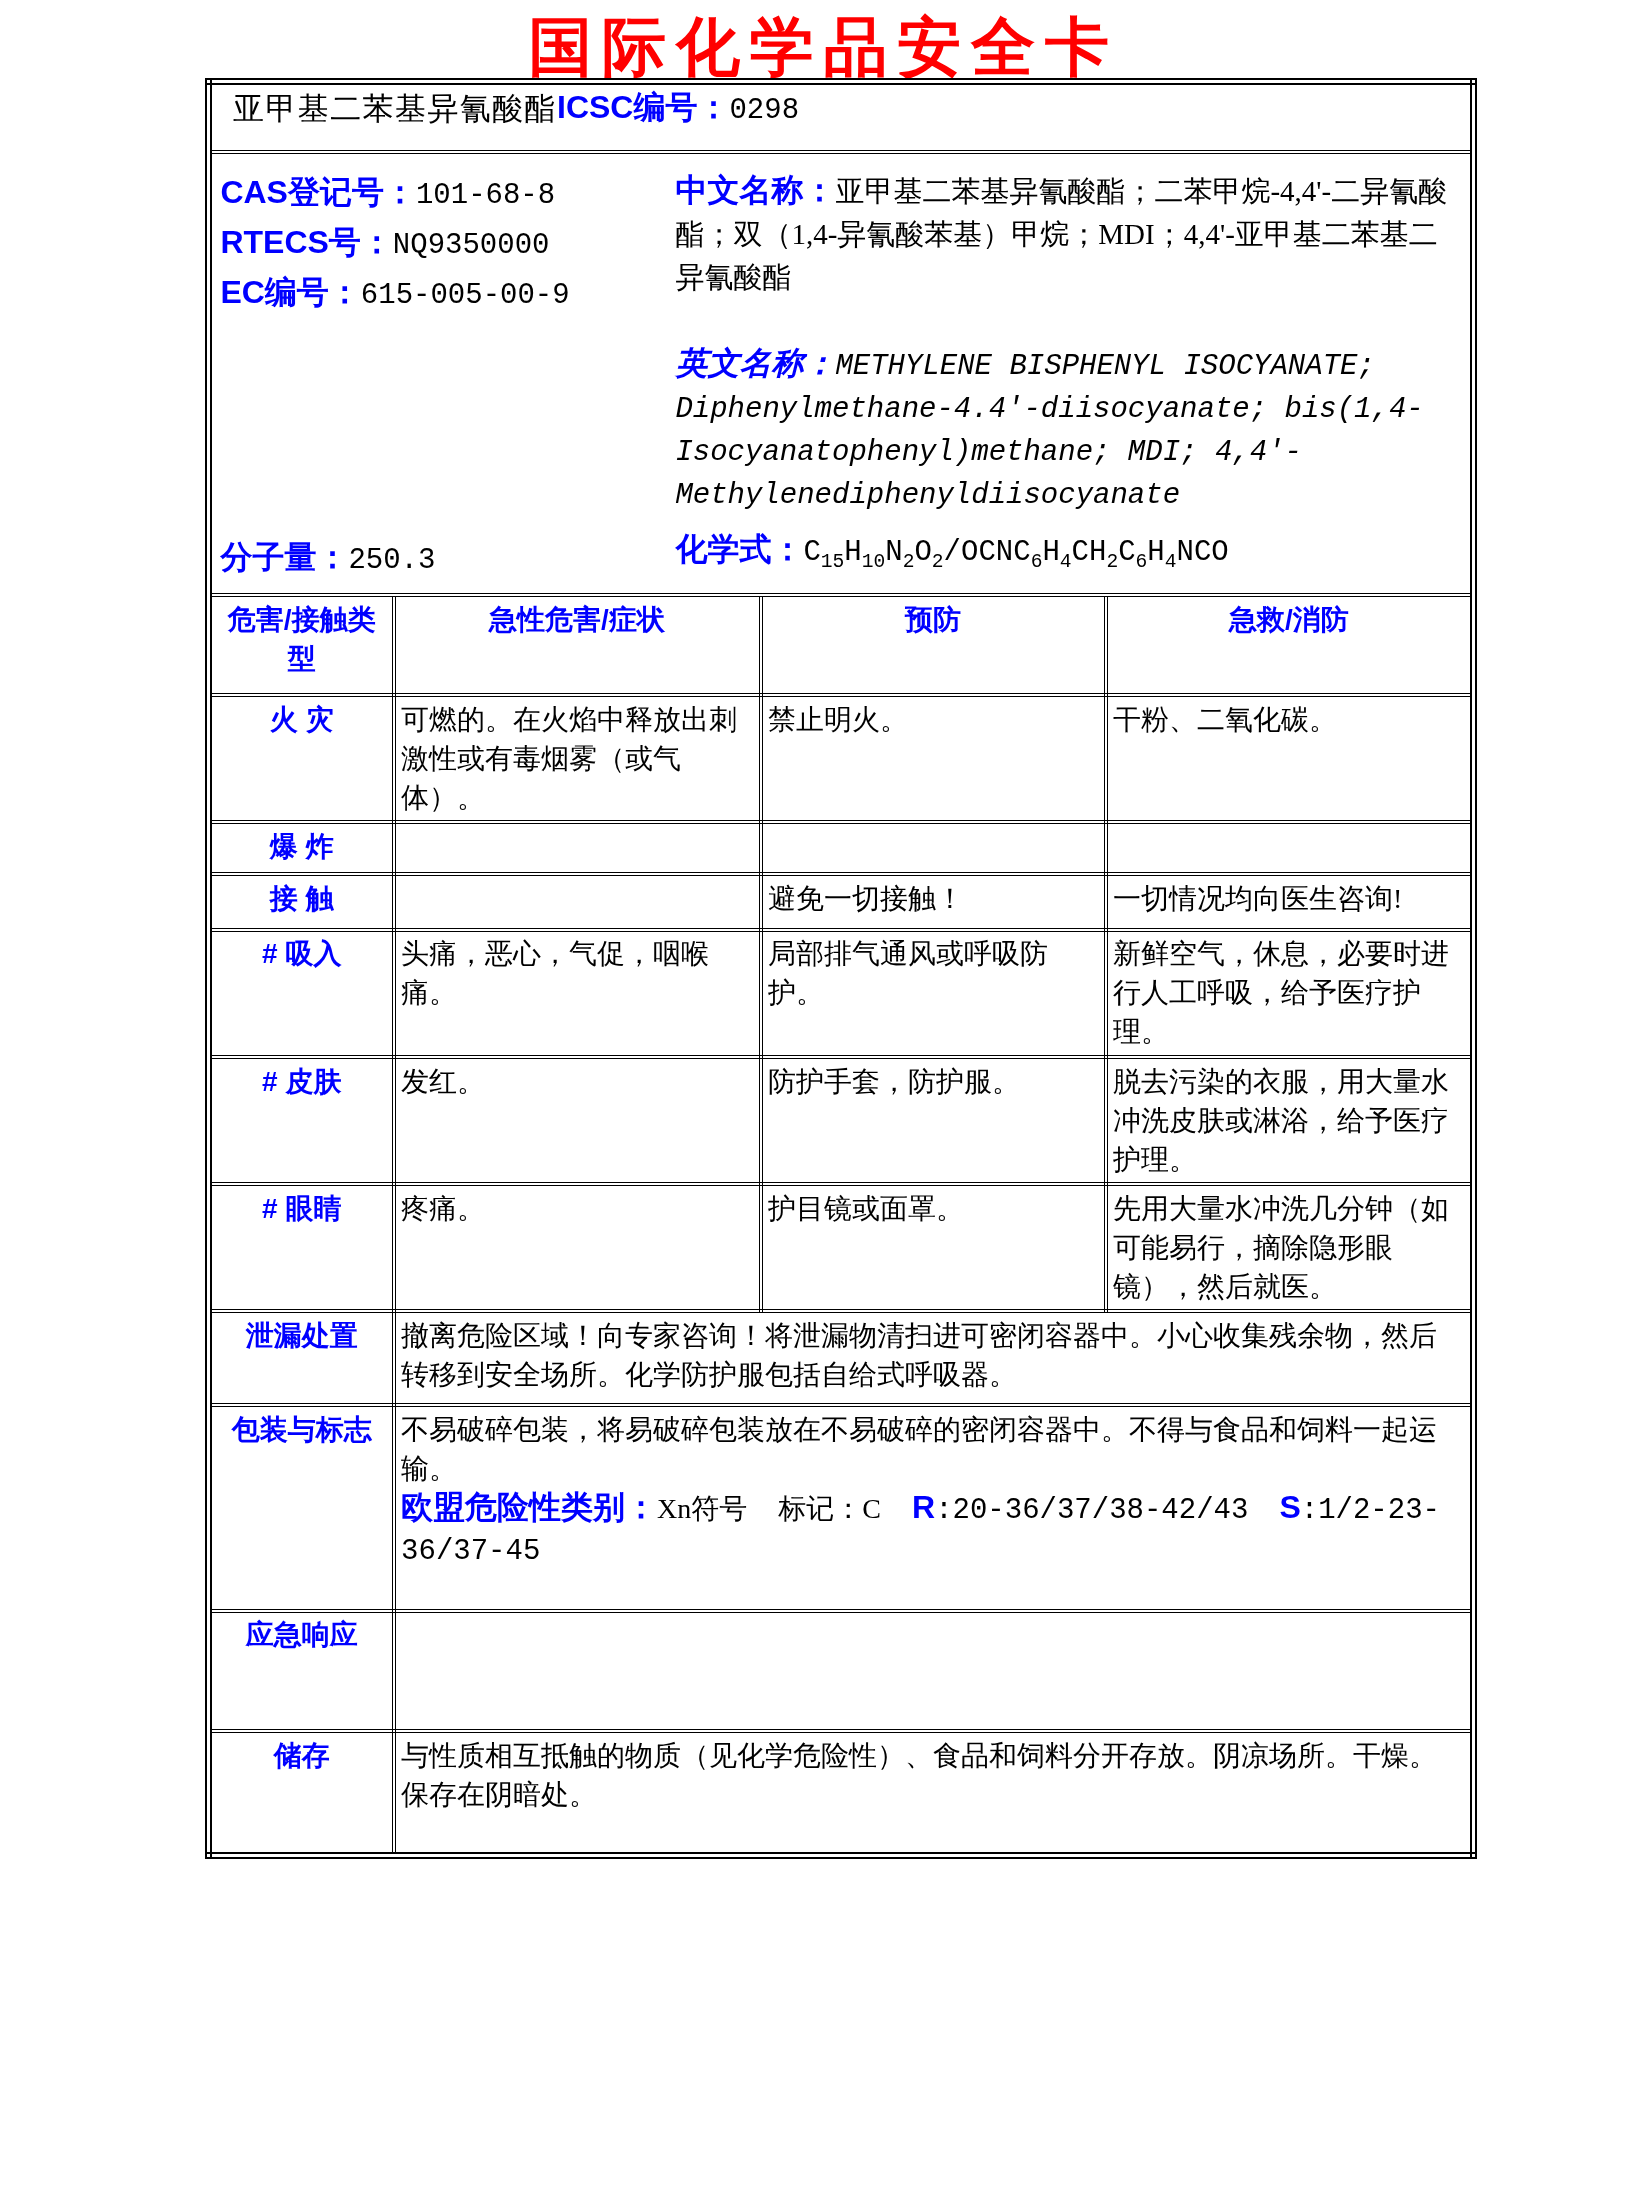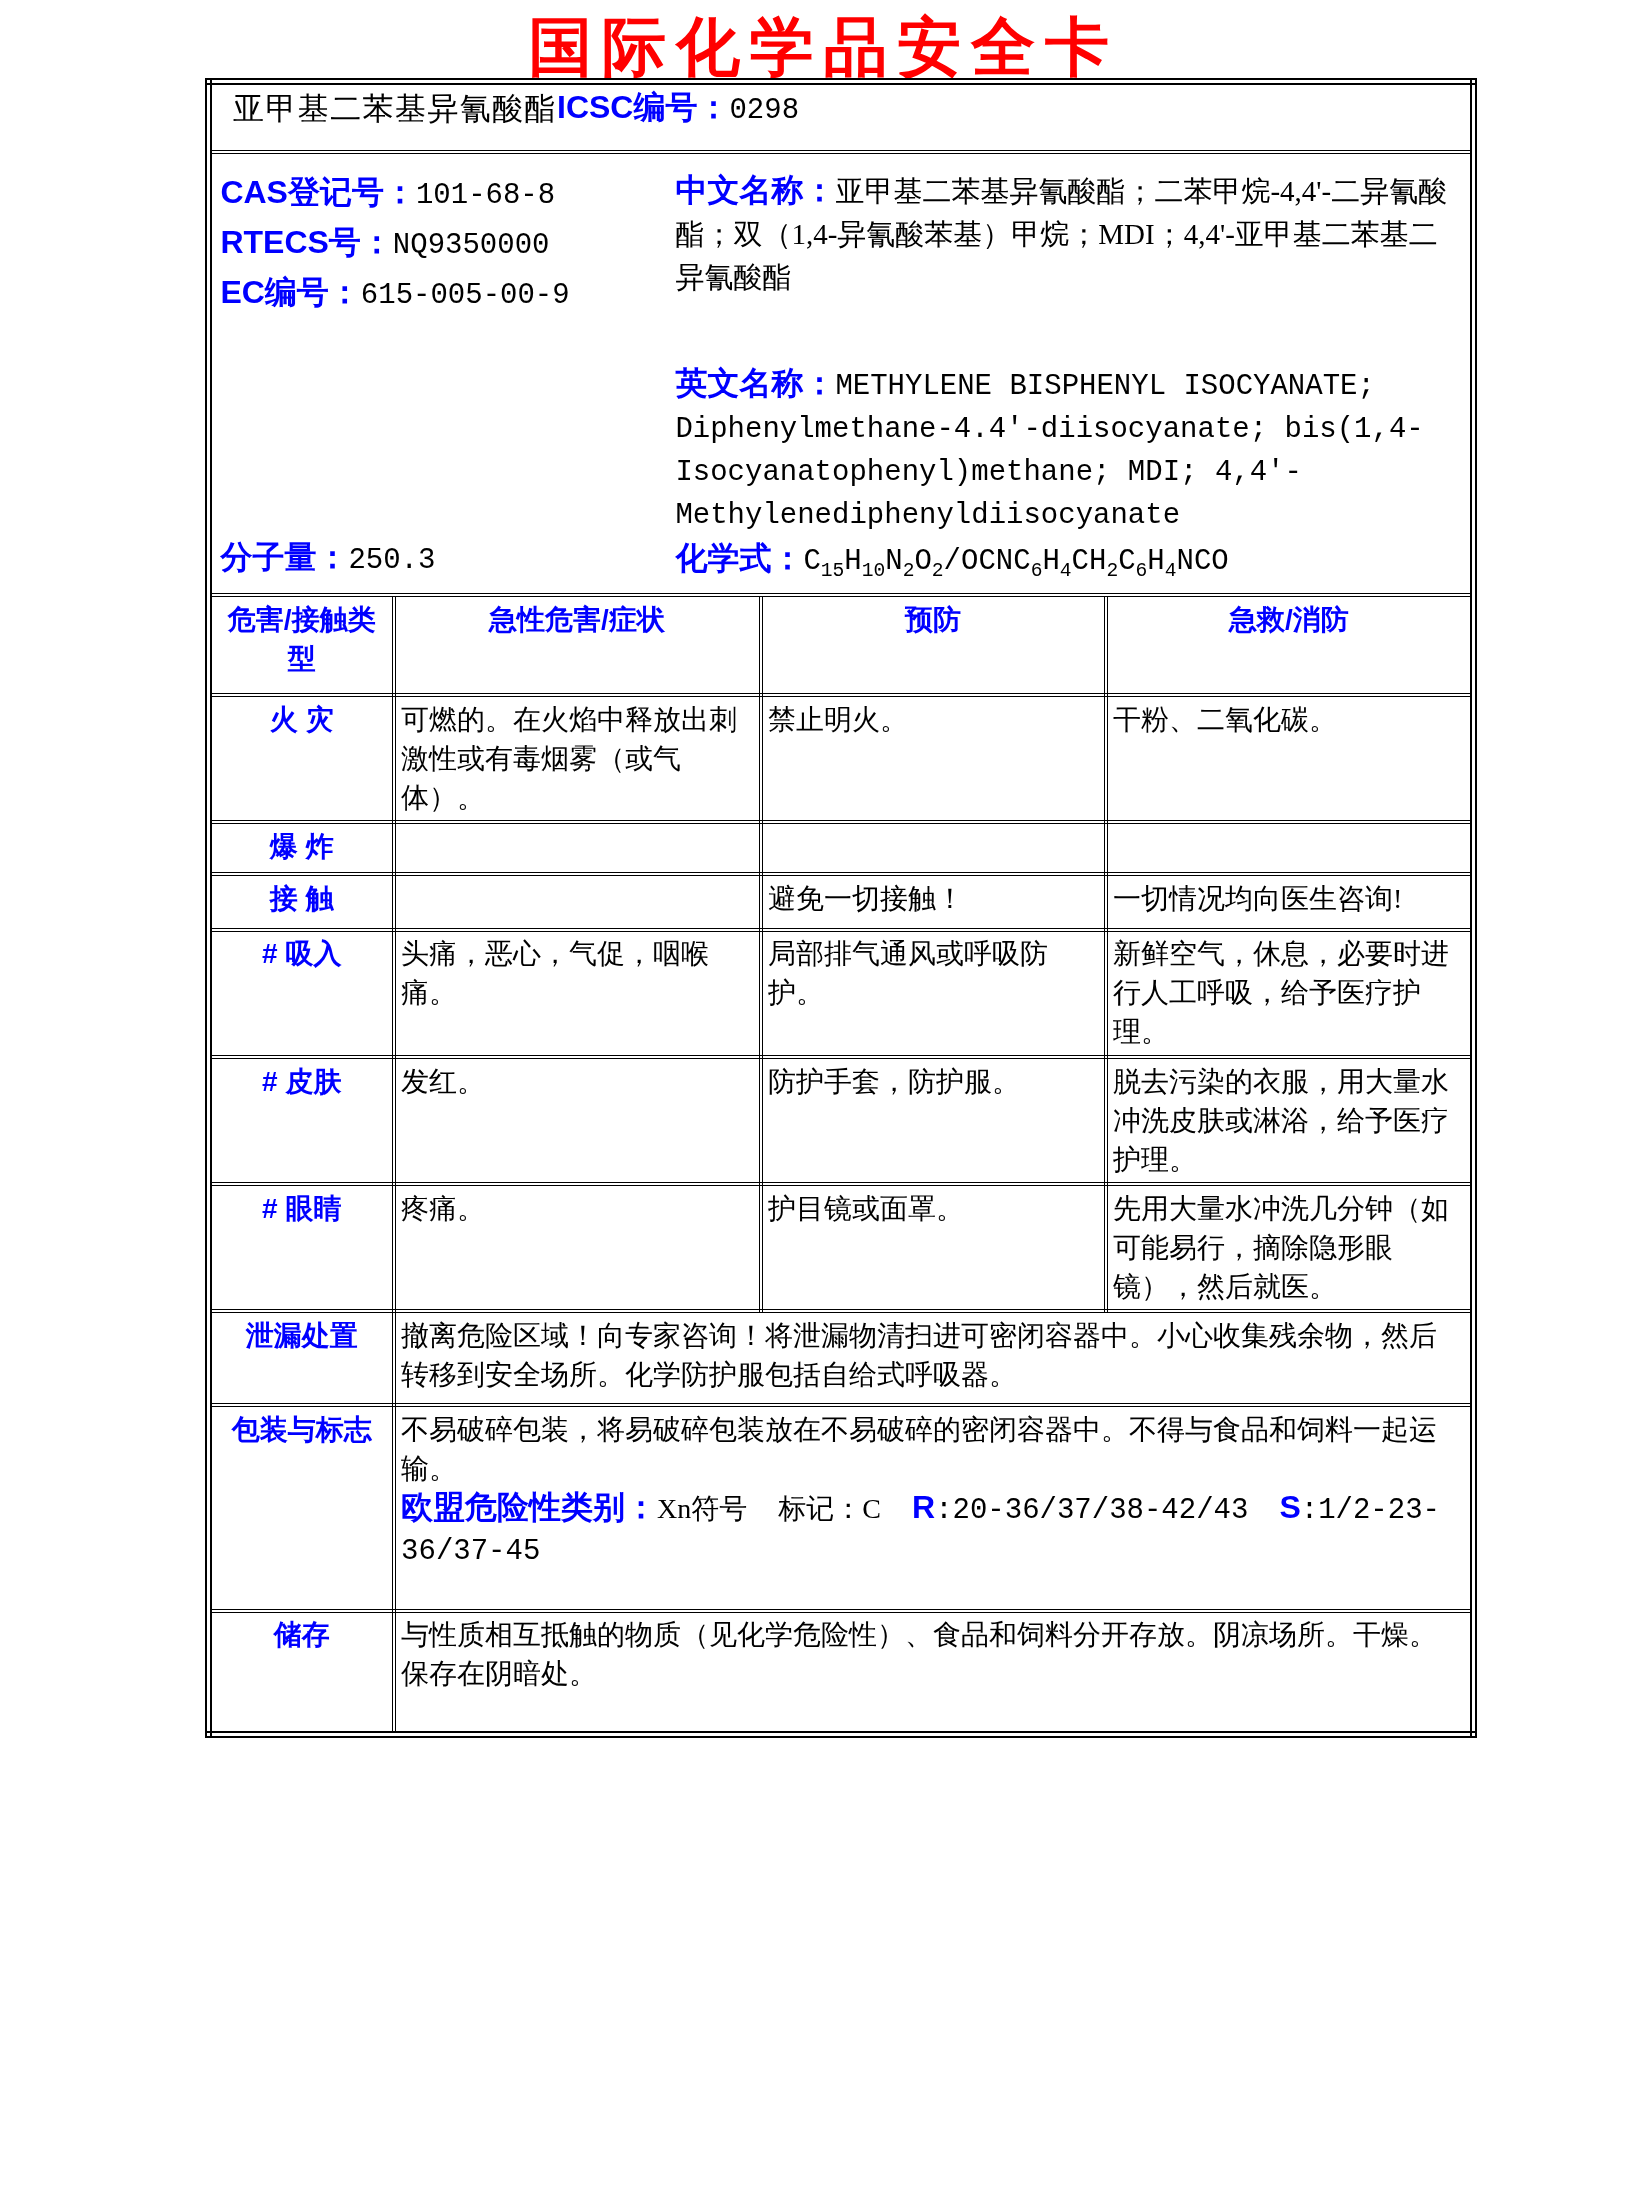--- a/index.html
+++ b/index.html
@@ -46,21 +46,21 @@
   }
   .mono { font-family:"Liberation Mono","DejaVu Sans Mono",monospace; font-size:29px; }
   
   td.rowB { height:434px; }
   .idsec { display:flex; height:432px; }
   .id-left { width:455px; display:flex; flex-direction:column; padding:12.6px 0 0 2.8px; }
   .id-left .idline { line-height:46px; white-space:nowrap; }
   .id-left .mw { margin-top:auto; margin-bottom:4.2px; }
   .id-right { flex:1; display:flex; flex-direction:column; padding:12.6px 7px 0 0; }
   .id-right p { margin:0; line-height:43px; font-size:29px; }
-  .id-right p.en { margin-top:63px; font-family:"Liberation Mono","DejaVu Sans Mono",monospace; font-size:29px; }
+  .id-right p.en { margin-top:43px; font-family:"Liberation Mono","DejaVu Sans Mono",monospace; font-size:29px;font-style:italic; }
   .id-right p.formula { margin-top:auto; margin-bottom:4.2px; white-space:nowrap; }
   .formula-val { font-family:"Liberation Mono","DejaVu Sans Mono",monospace; font-size:29px; }
   .formula-val sub { font-size:19.6px; }
   
   td.hlabel {
     color:#0000ff; font-weight:bold;
     font-family:"Liberation Sans","DejaVu Sans",sans-serif;
     font-size:31px; line-height:41px;
     text-align:center; vertical-align:middle;
     padding:1.4px 2.8px;
@@ -204,20 +204,24 @@
     <tr>
       <td class="hlabel">包装与标志</td>
       <td class="cell c-pack" colspan="3">
         <span class="pack-block">不易破碎包装，将易破碎包装放在不易破碎的密闭容器中。不得与食品和饲料一起运输。</span>
         <span class="pack-block">
           <span class="blbl">欧盟危险性类别：</span><span>Xn符号</span><span class="gapL">标记：</span><span>C</span><span class="blbl gapL">R</span><span class="mono">:20-36/37/38-42/43</span><span class="blbl gapL">S</span><span class="mono">:1/2-23-36/37-45</span>
         </span>
       </td>
     </tr>
 
+    <tr>
+      <td class="hlabel">应急响应</td>
+      <td class="cell c-emerg" colspan="3"></td>
+    </tr>
 
     <tr>
       <td class="hlabel">储存</td>
       <td class="cell c-store" colspan="3">与性质相互抵触的物质（见化学危险性）、食品和饲料分开存放。阴凉场所。干燥。保存在阴暗处。</td>
     </tr>
 
   </tbody>
     </table>
 </div>
 

